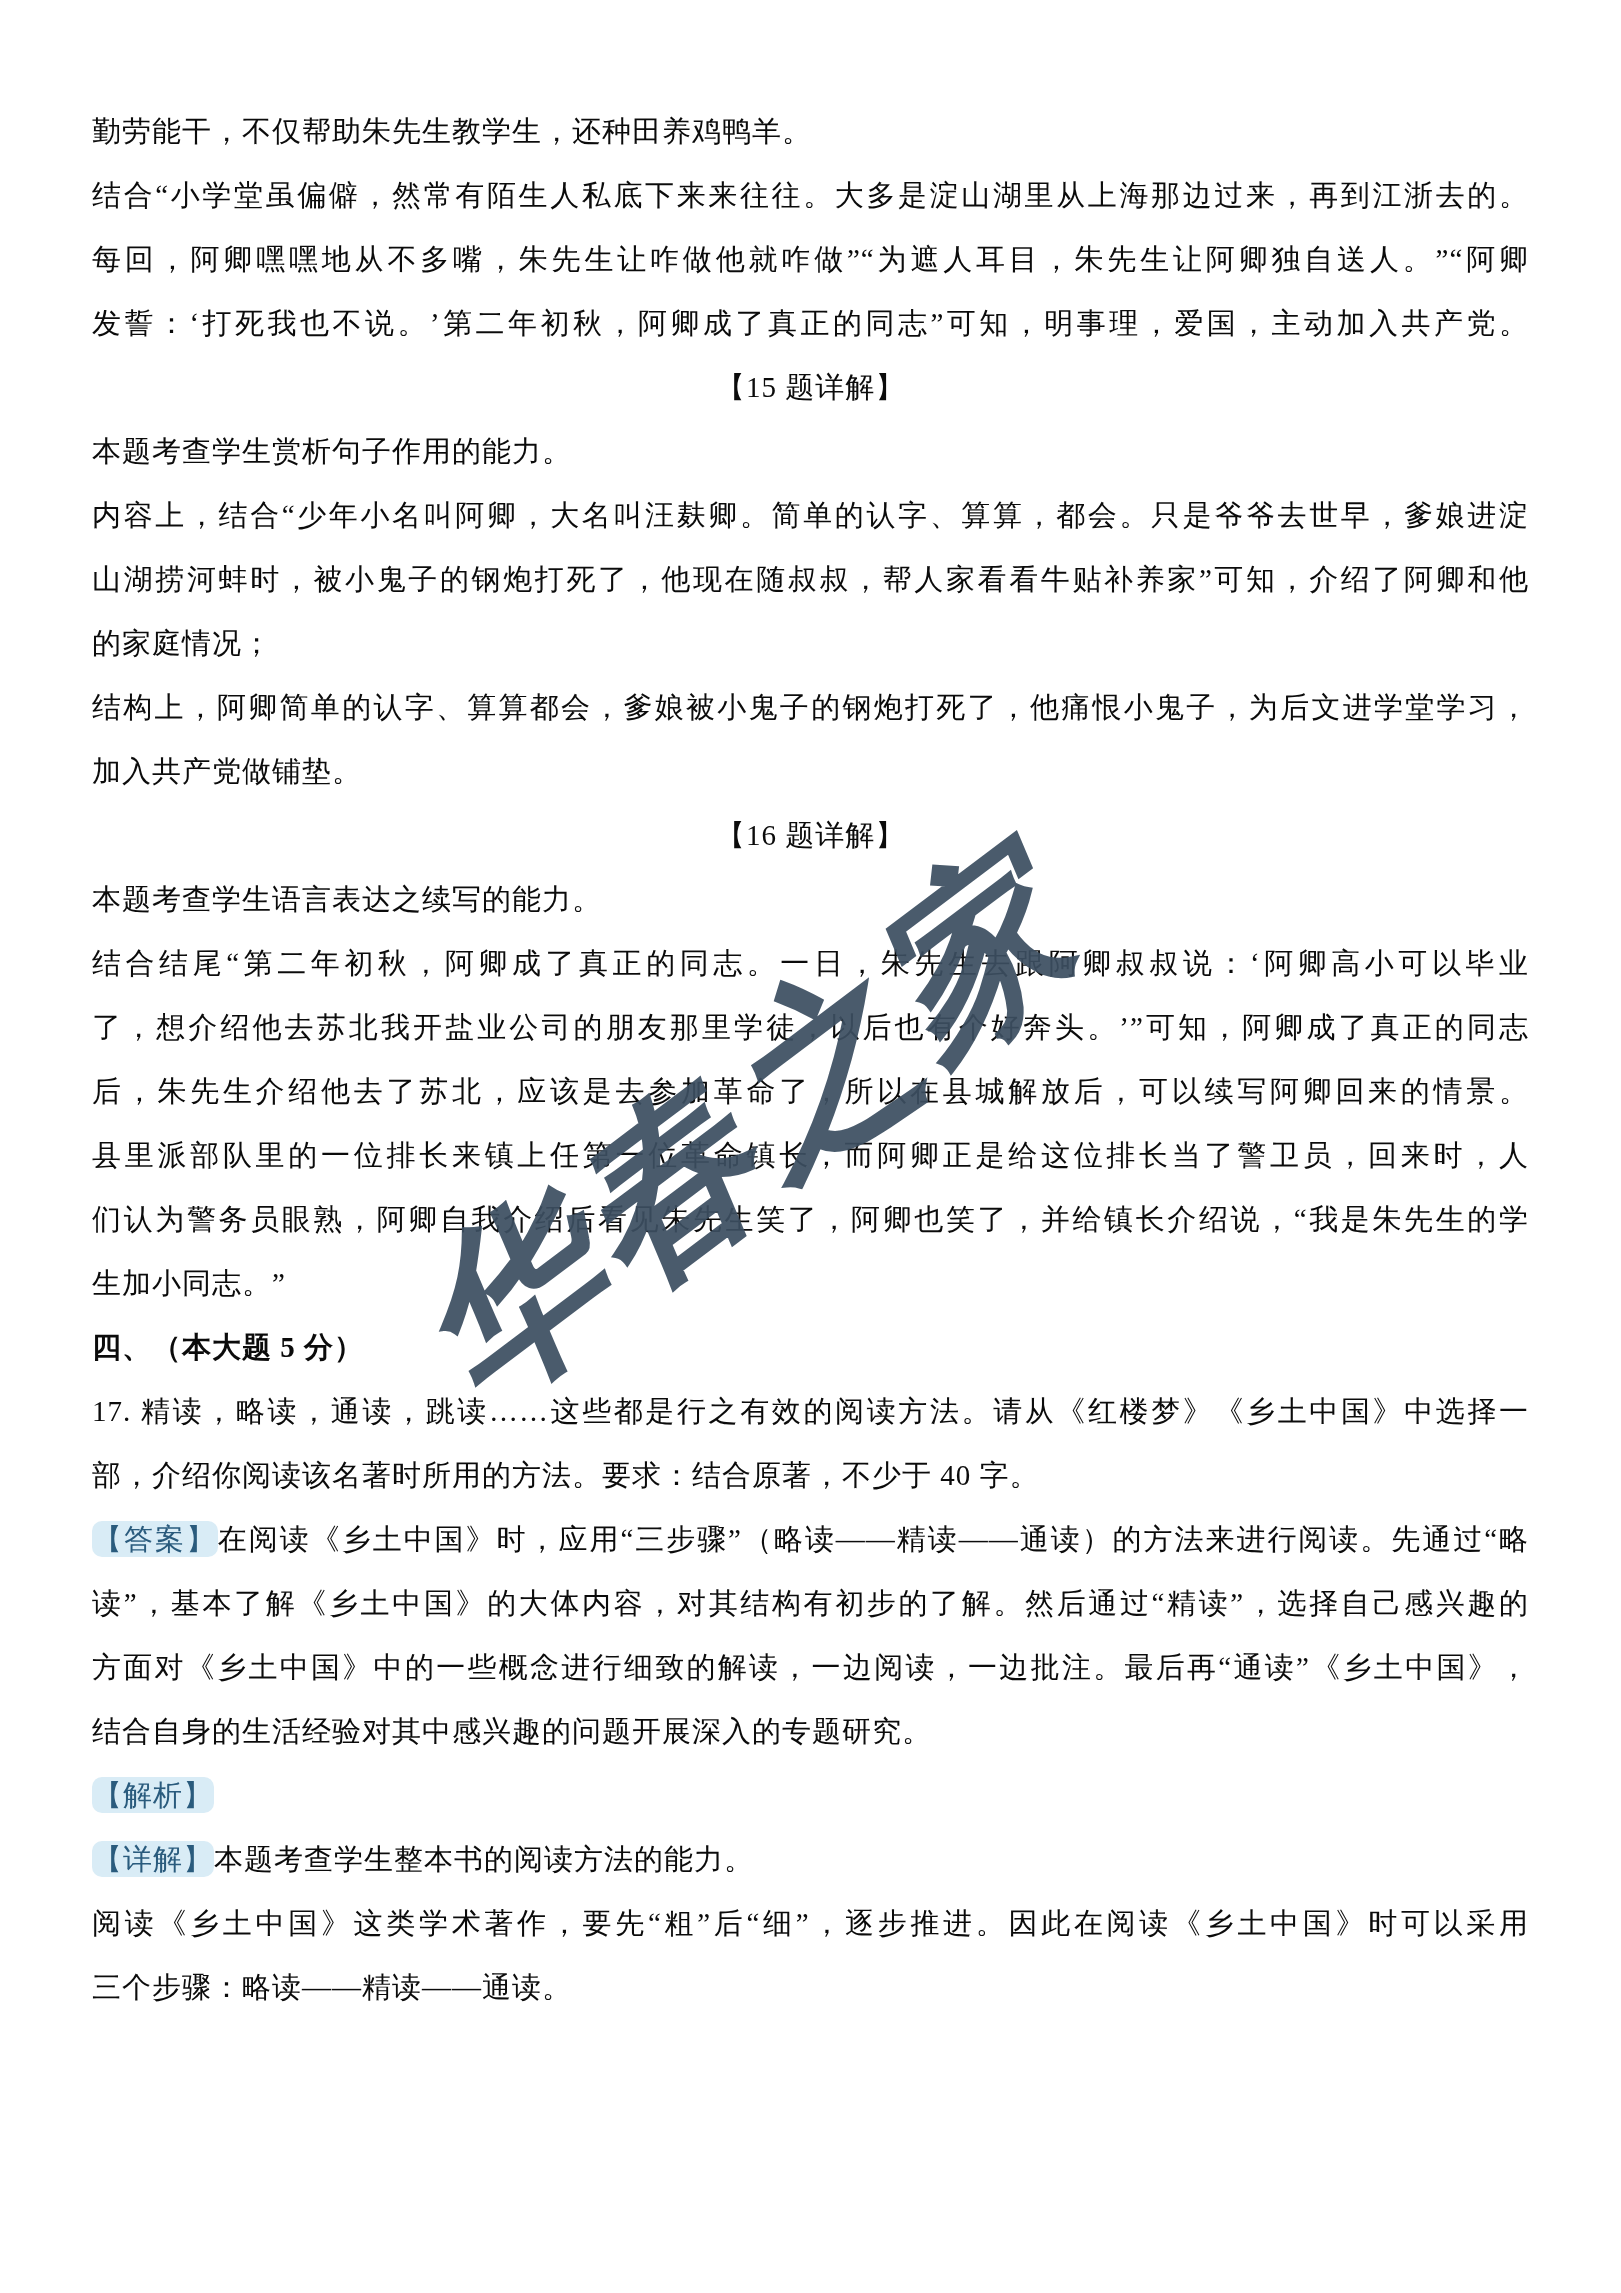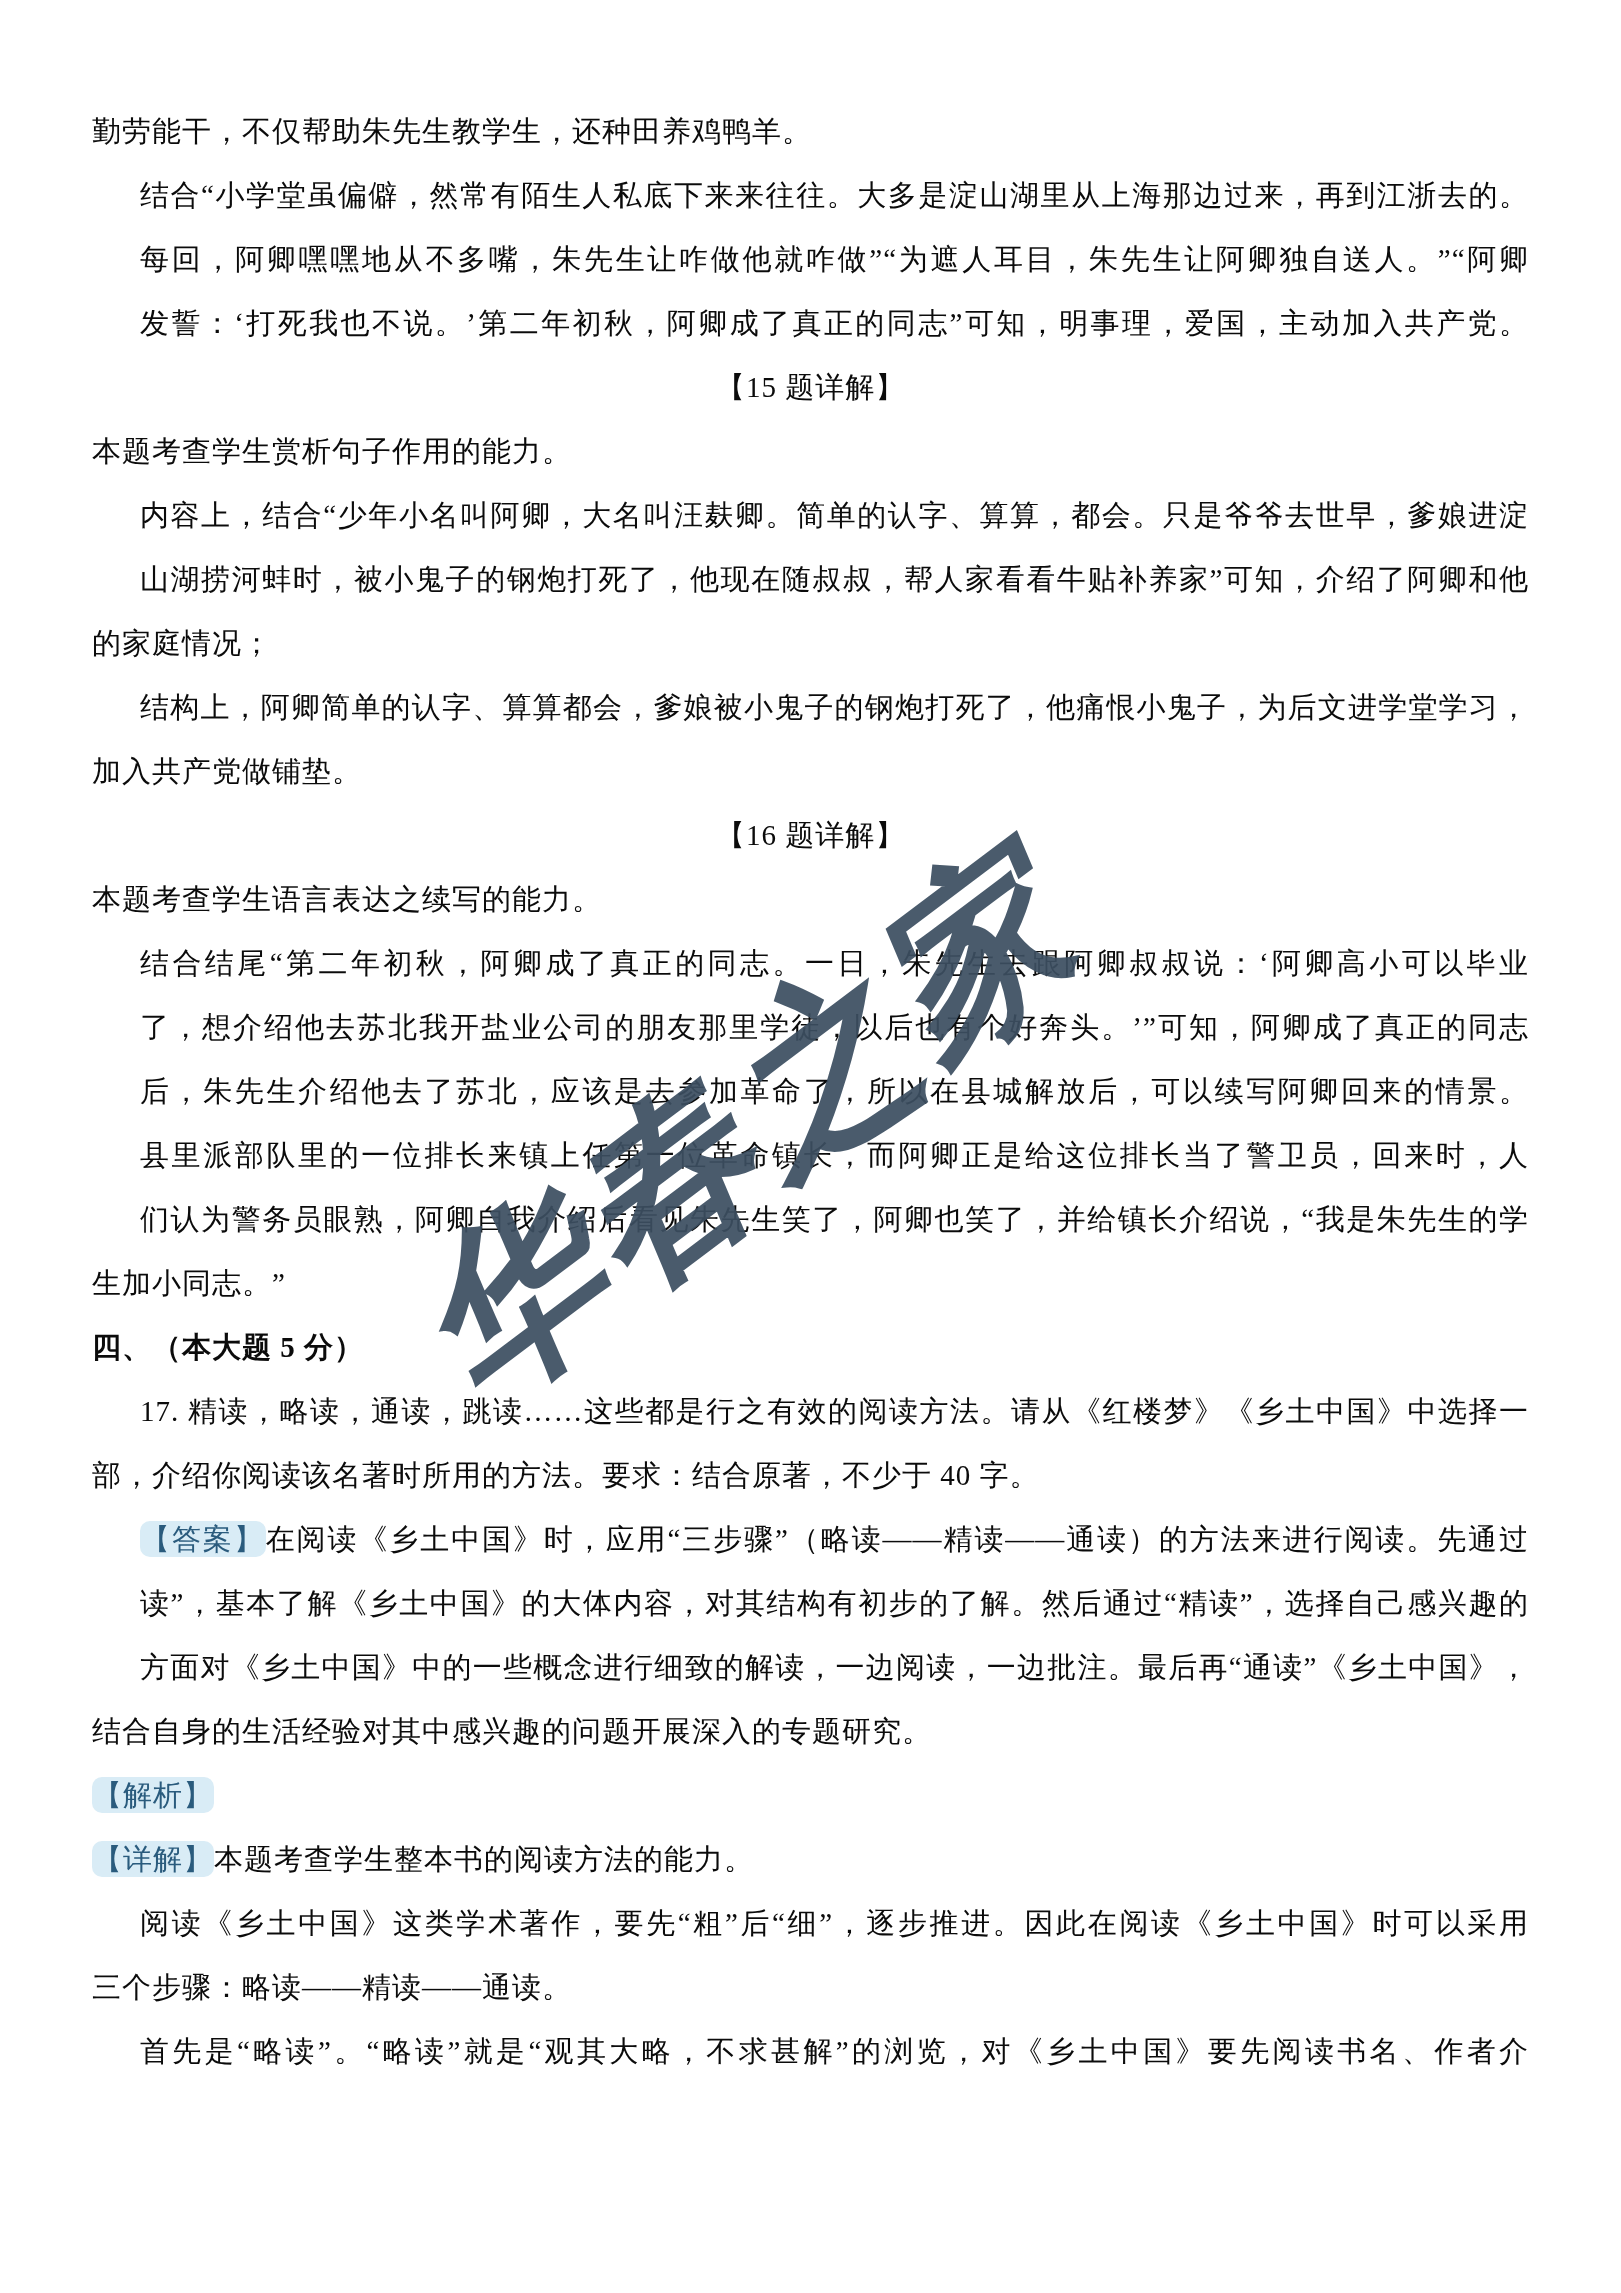--- a/index.html
+++ b/index.html
@@ -18,21 +18,21 @@
     z-index:1;
   }
   .ln{
     margin:0;
     font-size:29px;
     line-height:64px;
     height:64px;
     letter-spacing:1px;
     overflow:hidden;
   }
-  .j{ text-align:justify; text-align-last:justify;margin-left:48px; }
+  .j{ text-align:justify; text-align-last:justify; }
   .e{ text-align:left; }
   .lb{ text-align:center; }
   .hd{ font-weight:bold; }
   .hl{
     color:#2a5b7d;
     background:#d9ecf6;
     border-radius:10px;
     padding:2px 1px;
   }
   .watermark{
@@ -79,17 +79,16 @@
   <p class="ln j">17. 精读，略读，通读，跳读……这些都是行之有效的阅读方法。请从《红楼梦》《乡土中国》中选择一</p>
   <p class="ln e">部，介绍你阅读该名著时所用的方法。要求：结合原著，不少于 40 字。</p>
   <p class="ln j"><span class="hl">【答案】</span><span>在阅读《乡土中国》时，应用“三步骤”（略读——精读——通读）的方法来进行阅读。先通过“略</span></p>
   <p class="ln j">读”，基本了解《乡土中国》的大体内容，对其结构有初步的了解。然后通过“精读”，选择自己感兴趣的</p>
   <p class="ln j">方面对《乡土中国》中的一些概念进行细致的解读，一边阅读，一边批注。最后再“通读”《乡土中国》，</p>
   <p class="ln e">结合自身的生活经验对其中感兴趣的问题开展深入的专题研究。</p>
   <p class="ln e"><span class="hl">【解析】</span><span></span></p>
   <p class="ln e"><span class="hl">【详解】</span><span>本题考查学生整本书的阅读方法的能力。</span></p>
   <p class="ln j">阅读《乡土中国》这类学术著作，要先“粗”后“细”，逐步推进。因此在阅读《乡土中国》时可以采用</p>
   <p class="ln e">三个步骤：略读——精读——通读。</p>
-  <p class="ln j">首先是“略读”。“略读”就是“观其大略，不求甚解”的浏览，对《乡土中国》要先阅读书名、作者介</p>
 </main>
 
 <div class="watermark">华春之家</div>
 
 
 </body></html>

